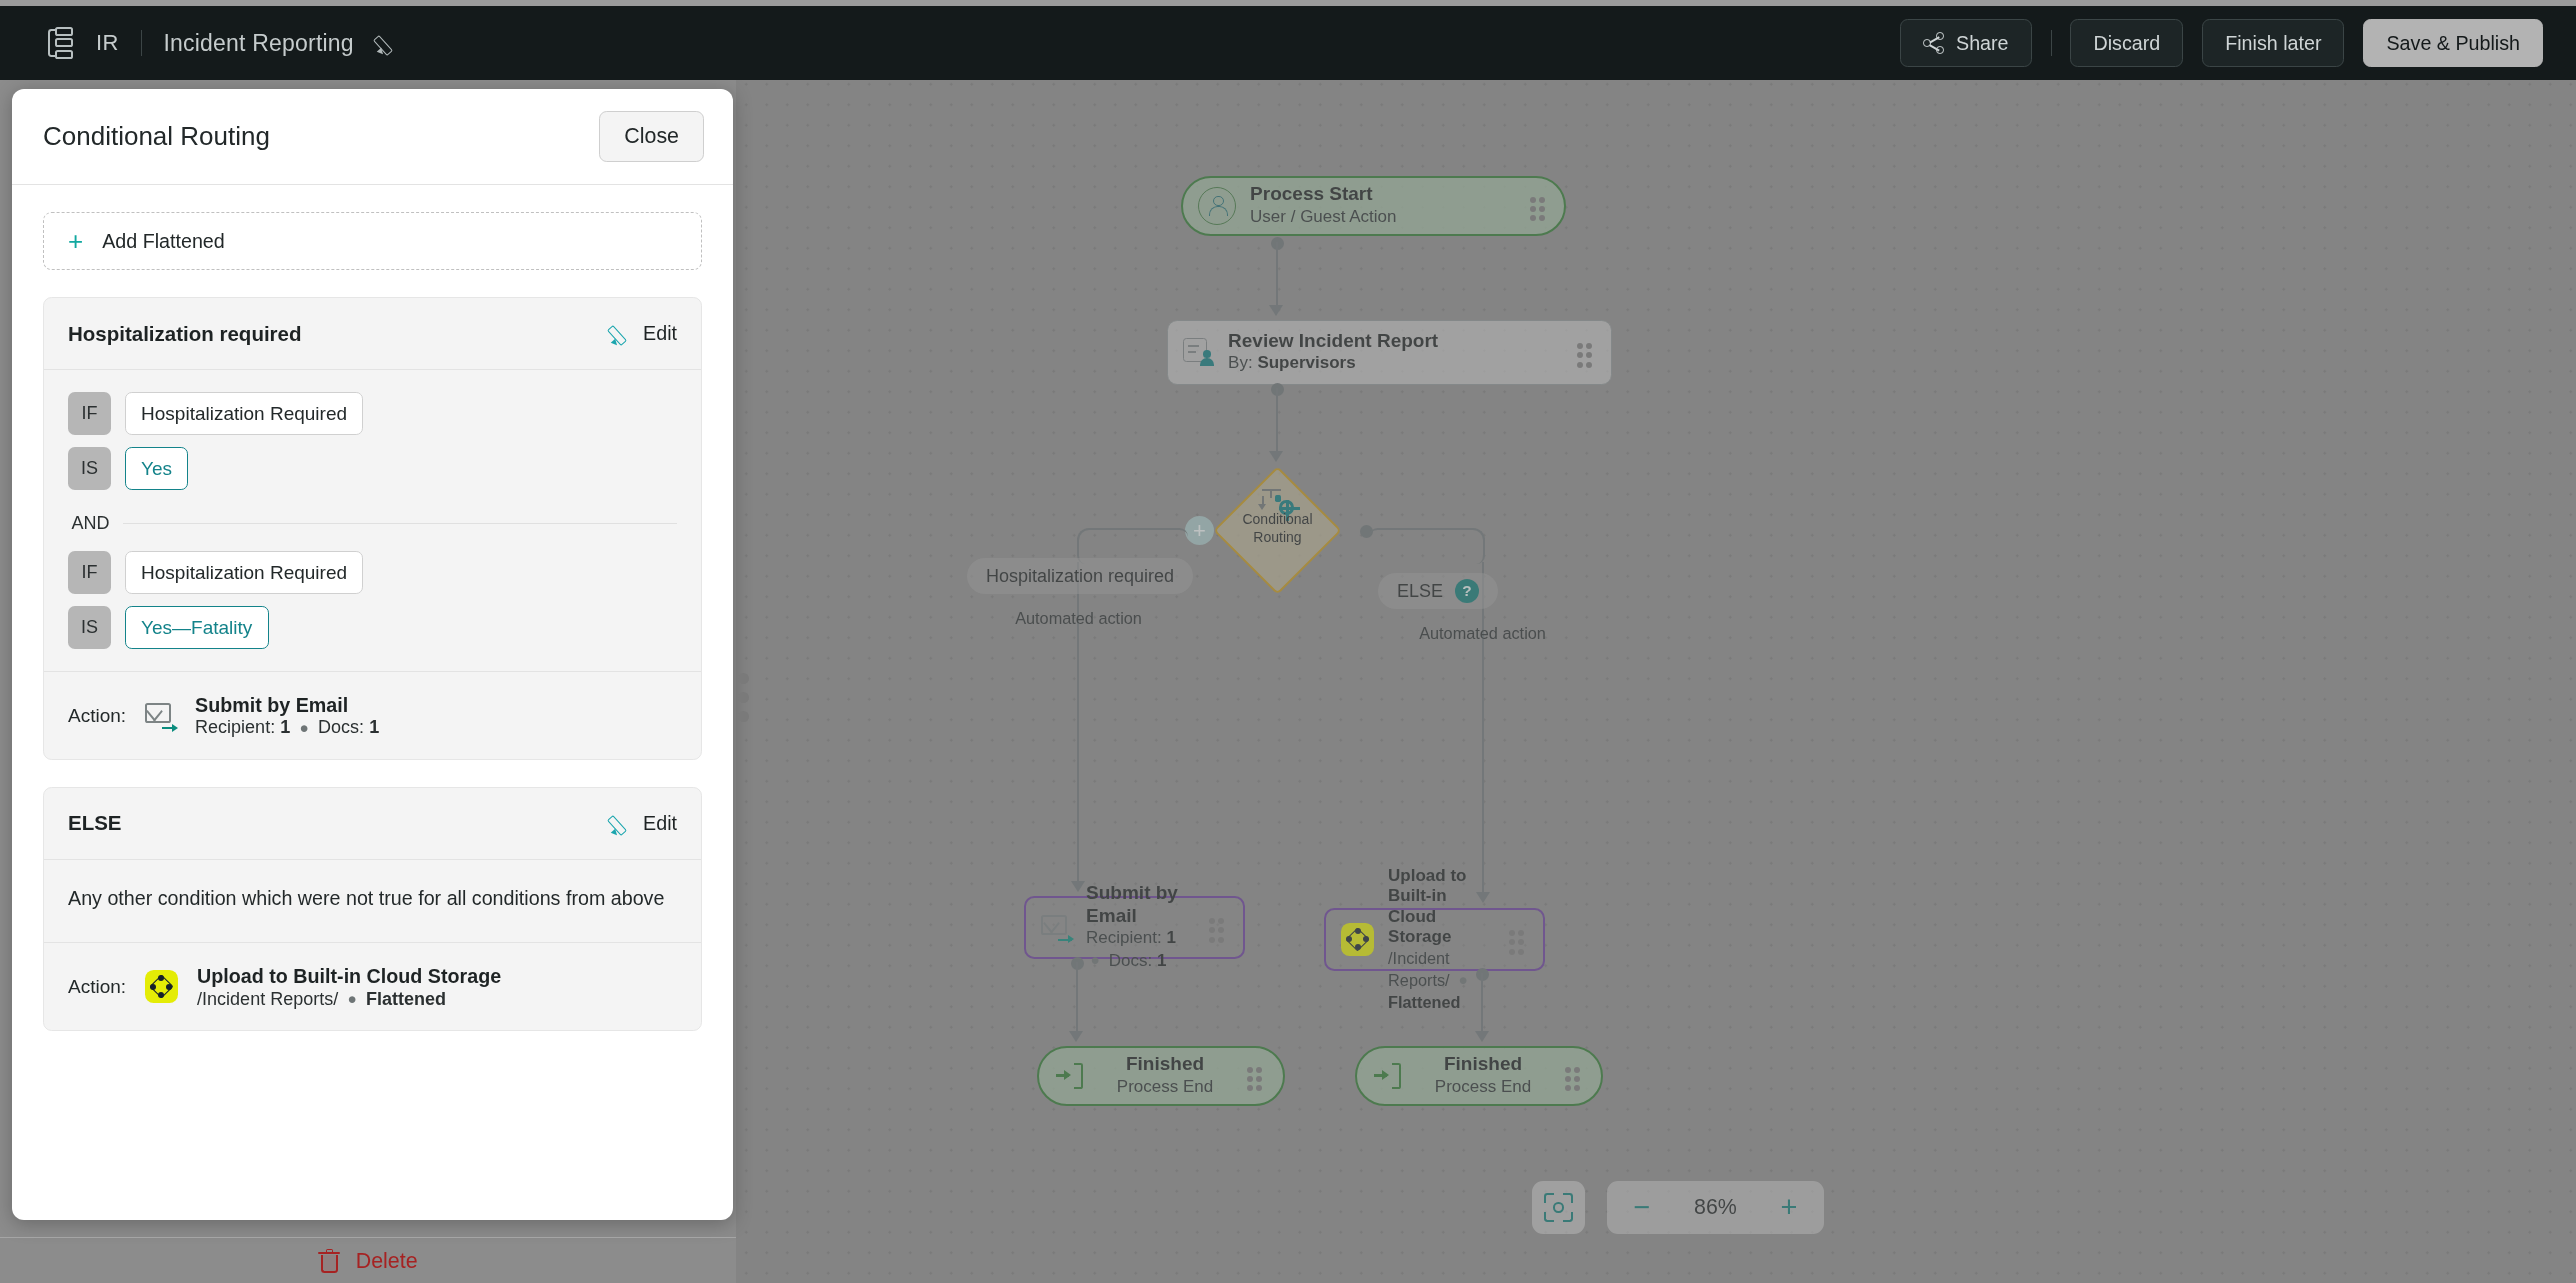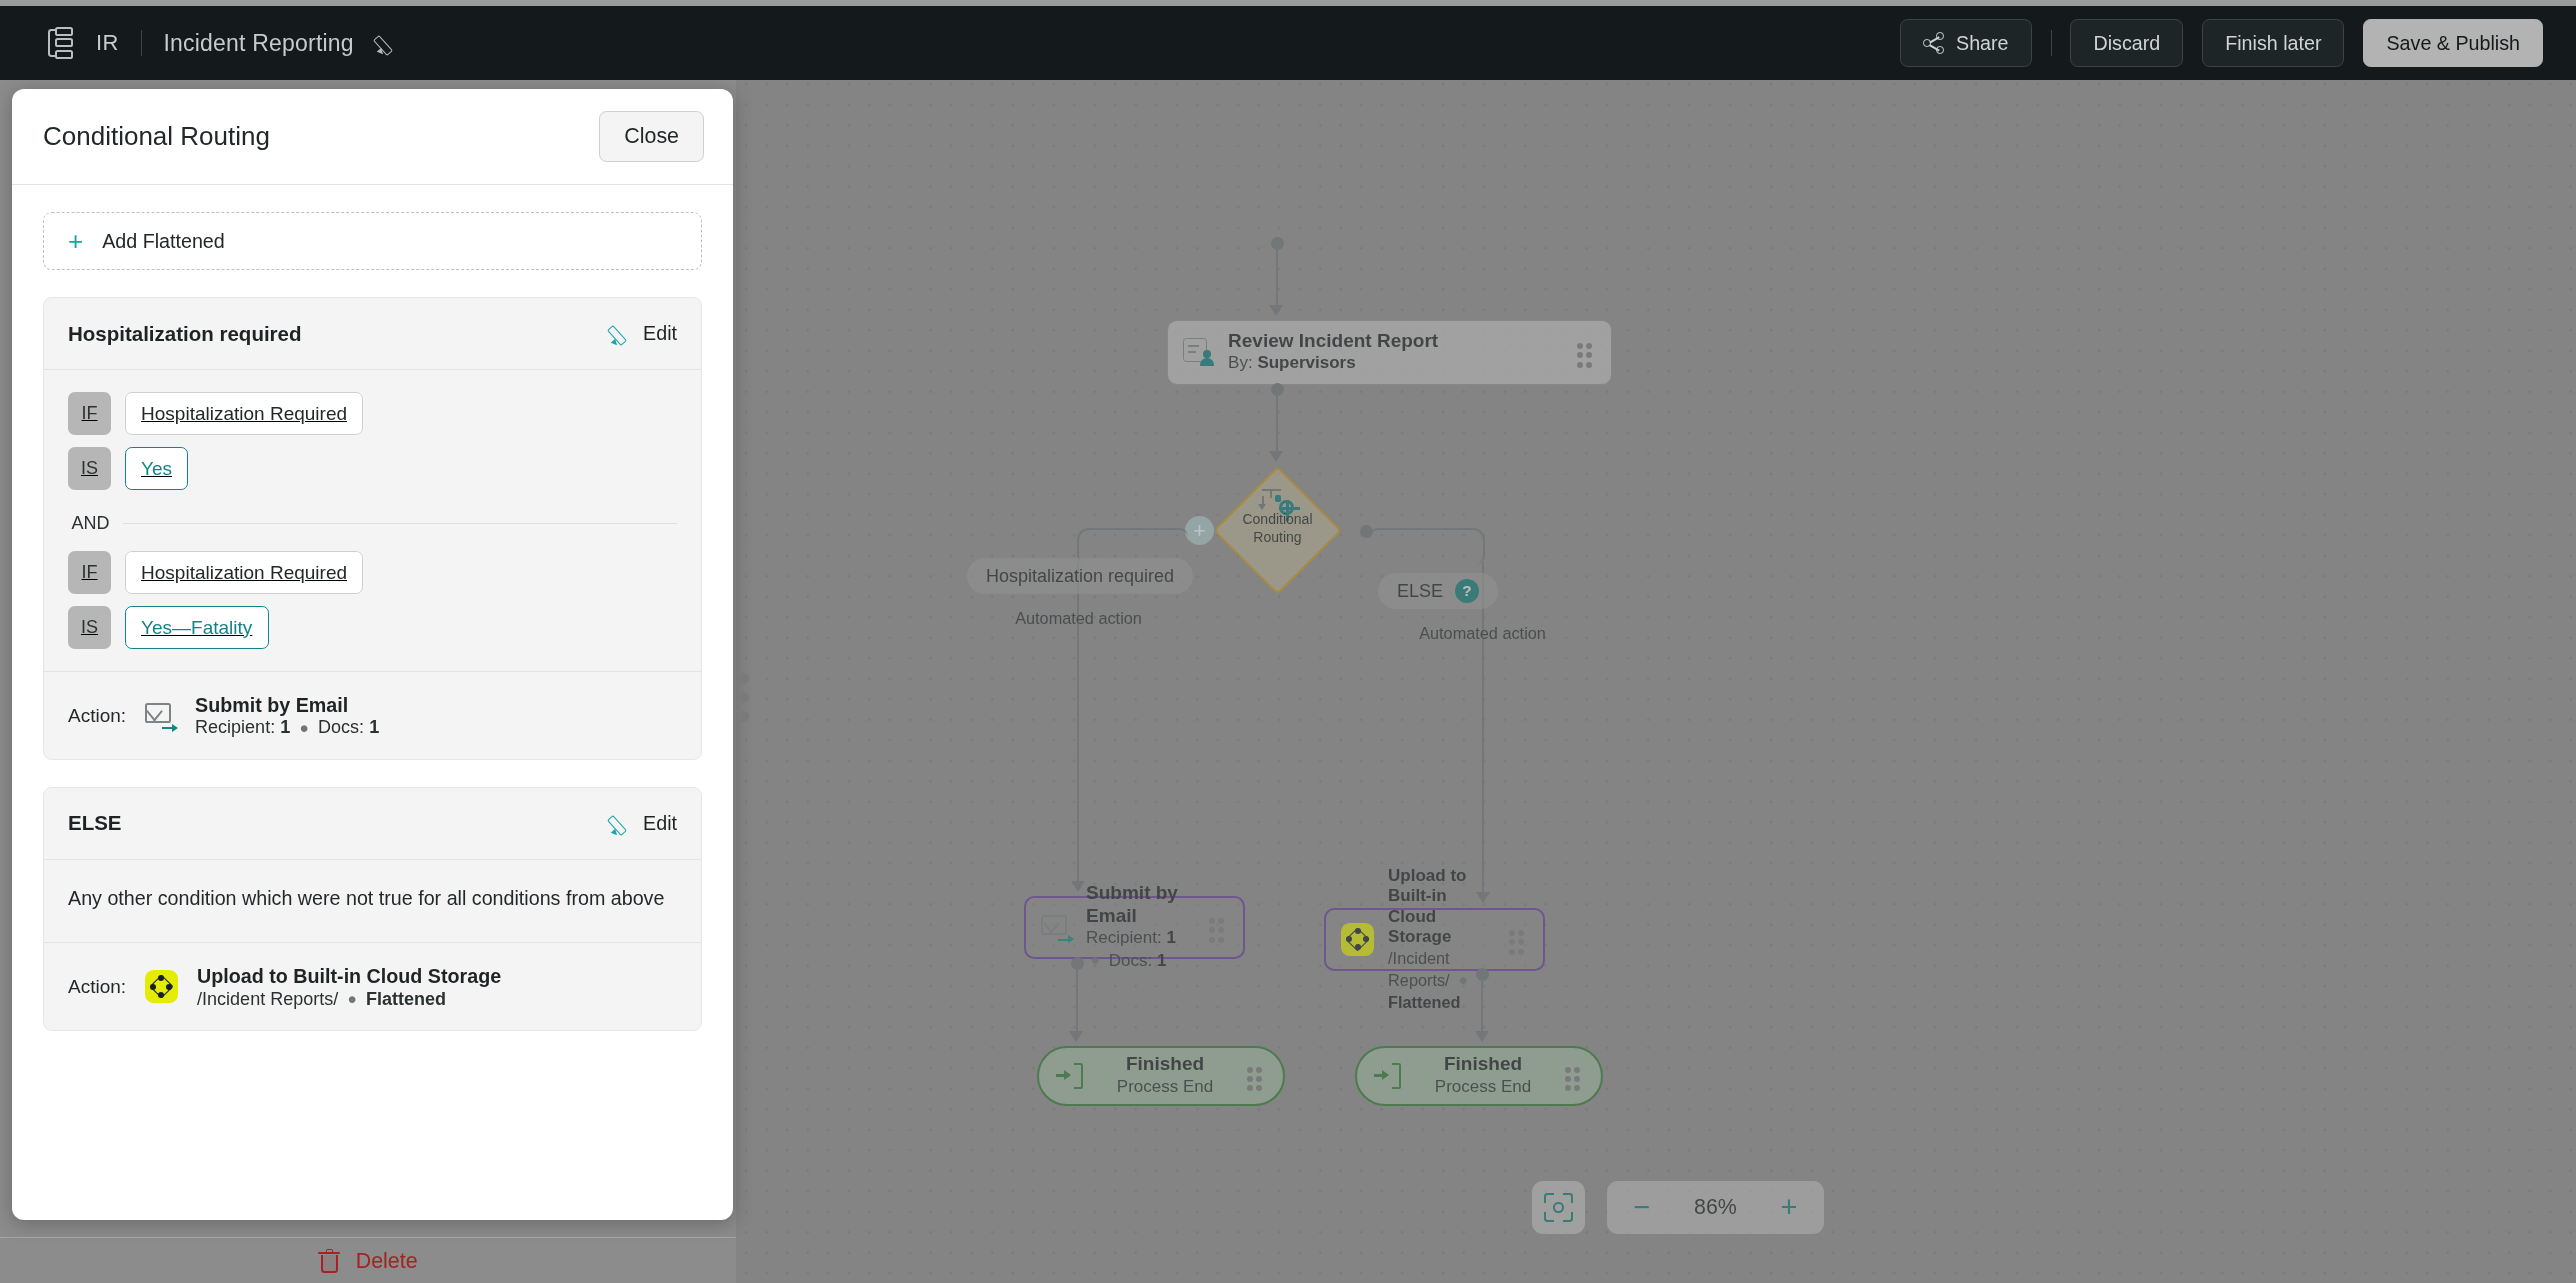--- a/index.html
+++ b/index.html
@@ -320,21 +320,21 @@
   }
   .cond-head {
     height: 72px; display: flex; align-items: center; padding: 0 24px;
     border-bottom: 0.9px solid #e3e3e3;
   }
   .cond-name { font-size: 20.5px; color: #1e2324; font-weight: bold; }
   .edit-link {
     margin-left: auto; display: flex; align-items: center; gap: 12px;
     font-size: 19.7px; color: #1e2324;
   }
-  .cond-rules { padding: 22px 24px 22px 24px; text-decoration: underline; }
+  .cond-rules { padding: 22px 24px 22px 24px; }
   .rule-row { display: flex; align-items: center; gap: 13.7px; margin-bottom: 12px; }
   .kw {
     width: 43px; height: 43px; border-radius: 6.8px; background: #b6b6b6;
     color: #2b3031; font-size: 18px; display: flex; align-items: center;
     justify-content: center; flex: none;
   }
   .val-box {
     height: 43px; border: 0.9px solid #d0d0d0; border-radius: 6.8px; background: #fff;
     display: flex; align-items: center; padding: 0 15.4px; font-size: 19px; color: #23292a;
   }
@@ -410,20 +410,37 @@
     <span class="tb-divider"></span>
     <button class="tb-btn">Discard</button>
     <button class="tb-btn">Finish later</button>
     <button class="tb-btn primary">Save &amp; Publish</button>
   </div>
 </div>
 
 <div class="canvas">
   <div class="flow">
 
+    <div class="node pill-green" style="left:445px; top:102px; width:385px;">
+      <span class="icon-circle">
+        <span class="user-ico"></span>
+      </span>
+      <span>
+        <span class="node-title">Process Start</span><br>
+        <span class="node-sub">User / Guest Action</span>
+      </span>
+      <span class="handle">
+        <b></b>
+          <b></b>
+          <b></b>
+          <b></b>
+          <b></b>
+          <b></b>
+      </span>
+    </div>
 
     <div class="dot-src" style="left:535px; top:163px;"></div>
     <div class="ln-v" style="left:540px; top:168px; height:70px;"></div>
     <div class="arrow-d" style="left:533px; top:231px;"></div>
 
     <div class="node box-white" style="left:431px; top:246px; width:445px;">
       <span class="form-ico">
         <span class="frame"></span>
           <span class="ln a"></span>
           <span class="ln b"></span>

